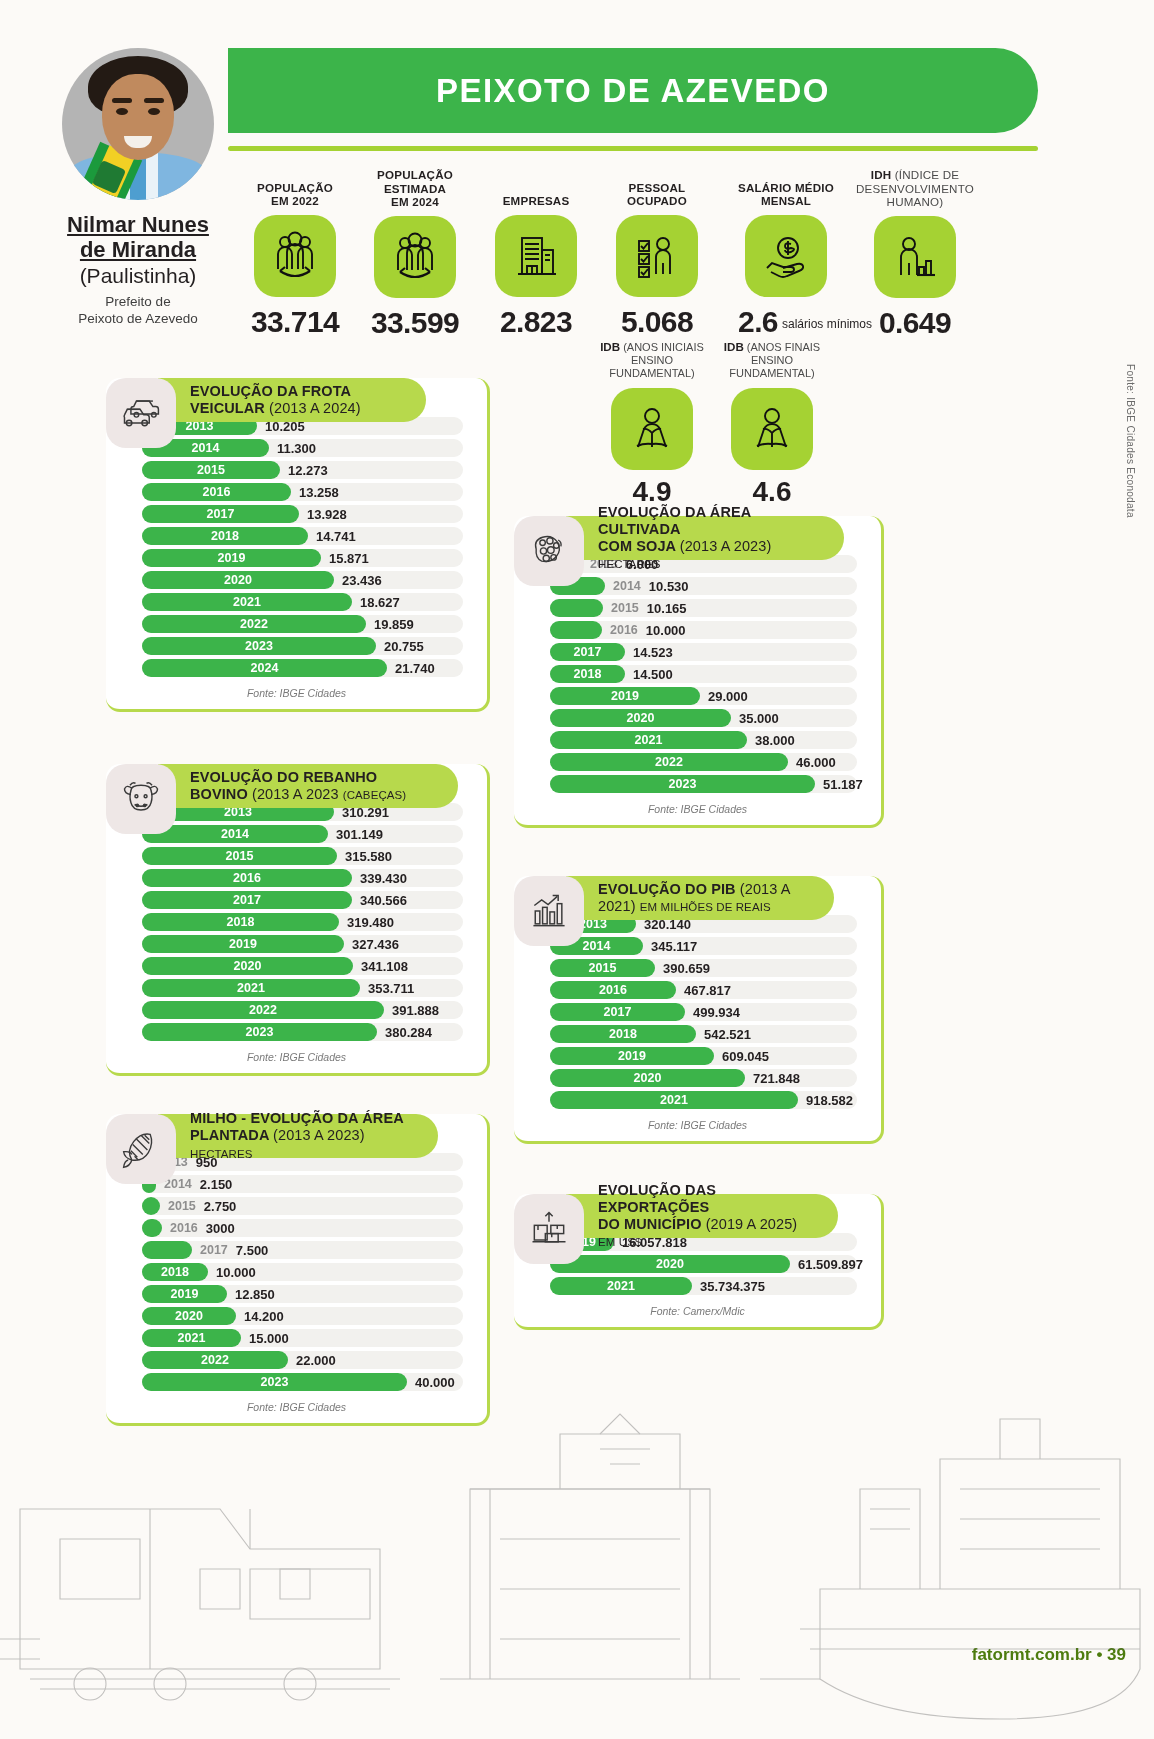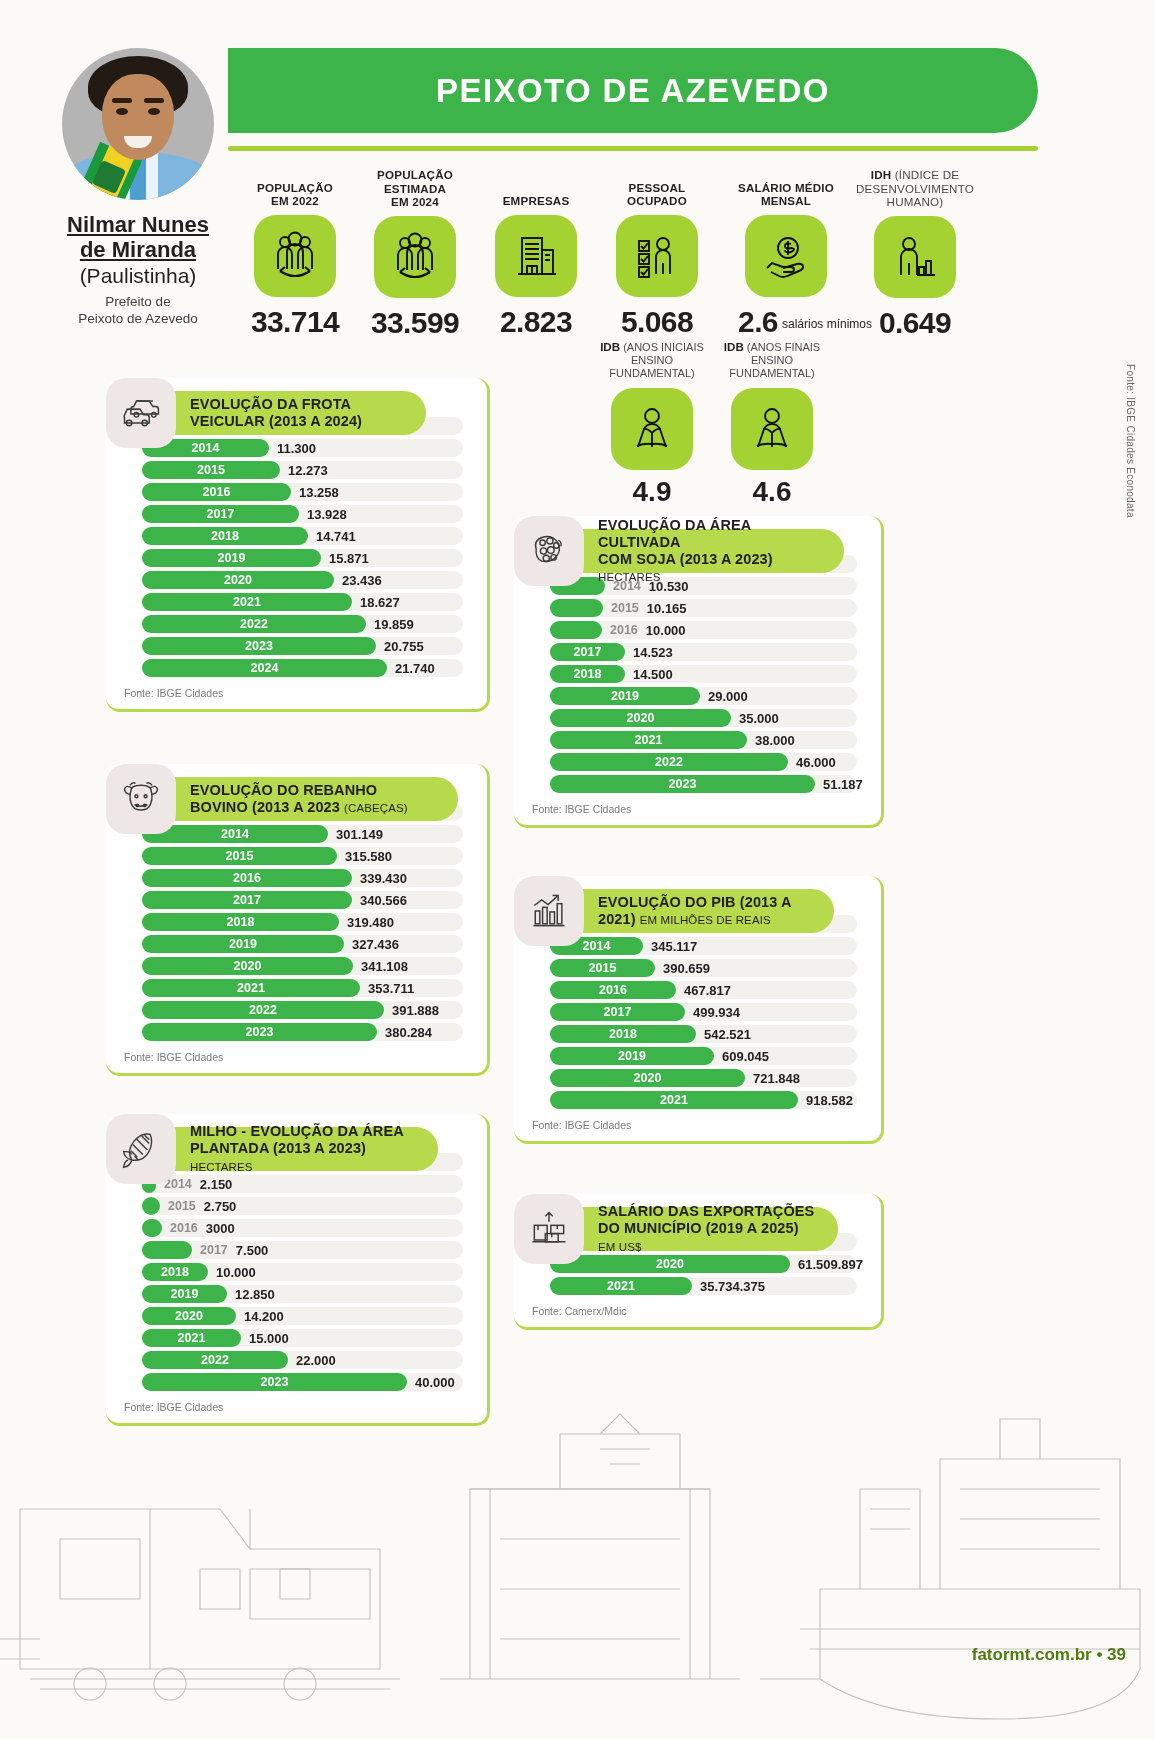--- a/index.html
+++ b/index.html
@@ -76,45 +76,45 @@
     letter-spacing: .3px;
   }
 
   
   .card { position: absolute; }
   .card-body {
     background: #ffffff; border-radius: 14px;
     border-right: 3px solid #b7d94c; border-bottom: 3px solid #b7d94c;
     padding: 34px 18px 6px 18px;
   }
-  .card-head { position: absolute; left: 0; top: 0; display: flex; align-items: center; z-index: 4; }
+  .card-head { position: absolute; left: 0; top: 0; display: flex; z-index: 4; }
   .head-icon {
     width: 70px; height: 70px; border-radius: 20px; background: #eee7e6;
     display: flex; align-items: center; justify-content: center; flex: 0 0 auto; z-index: 3;
   }
   .head-bar {
     background: #b7d94c; height: 44px; border-radius: 0 22px 22px 0;
     margin-left: -18px; padding: 0 22px 0 32px; display: flex; align-items: center;
   }
   .head-bar .ht { font-size: 14.5px; font-weight: bold; line-height: 1.18; letter-spacing: .1px; }
-  .head-bar .ht .thin { font-weight: 700; }
+  .head-bar .ht .thin { font-weight: 400; }
   .head-bar .ht .small { font-weight: 400; font-size: 11.5px; }
 
   .rows { margin-top: 4px; text-align: right; }
   .row { position: relative; height: 20px; margin-bottom: 2px; display: flex; align-items: center; }
   .track { position: absolute; left: 18px; right: 6px; top: 1px; bottom: 1px; background: #f2f1ee; border-radius: 9px; }
   .bar {
     position: relative; height: 18px; background: #3cb44a; border-radius: 9px;
     display: flex; align-items: center; justify-content: center; margin-left: 18px;
     color: #fff; font-size: 12.5px; font-weight: bold; min-width: 10px;
   }
   .bar .yr { position: relative; z-index: 2; white-space: nowrap; }
   .val-out { position: relative; z-index: 2; margin-left: 8px; font-size: 13px; font-weight: bold; white-space: nowrap; }
   .yr-out { position: relative; z-index: 2; margin-left: 8px; font-size: 12.5px; font-weight: bold; color: #8e8e8e; }
-  .src { font-size: 10.5px; color: #7a7a7a; padding: 7px 0 4px; }
+  .src { text-align: center; font-size: 10.5px; color: #7a7a7a; padding: 7px 0 4px; font-style: italic; }
 
   
   .footer { position: absolute; right: 28px; bottom: 74px; font-size: 17px; font-weight: bold; color: #4d7c0f; }
   .bg-art { position: absolute; left: 0; bottom: 0; width: 1154px; height: 400px; opacity: .55; pointer-events: none; }
 
   svg { display: block; }
 </style>
 </head>
 <body>
 
@@ -807,21 +807,21 @@
         <svg width="44" height="44" viewBox="0 0 48 48" fill="none" stroke="#3a3a3a" stroke-width="1.6">
           <path d="M24 16V6M20 10l4-4 4 4"></path>
           <rect x="8" y="20" width="14" height="16"></rect>
           <rect x="26" y="20" width="14" height="9"></rect>
           <rect x="20" y="29" width="14" height="9"></rect>
           <path d="M12 20v5M33 20v4M27 29v4"></path>
           <path d="M6 38h36"></path>
         </svg>
       </div>
       <div class="head-bar" style="width:272px">
-        <div class="ht"><span>SALÁRIO DAS EXPORTAÇÕES</span><br><span>DO MUNICÍPIO</span> <span class="thin">(2019 A 2025)</span> <span class="small">EM US$</span></div>
+        <div class="ht"><span>EVOLUÇÃO DAS EXPORTAÇÕES</span><br><span>DO MUNICÍPIO</span> <span class="thin">(2019 A 2025)</span> <span class="small">EM US$</span></div>
       </div>
     </div>
   </div>
 
 <div class="footer">fatormt.com.br • 39</div>
 
 <svg class="bg-art" viewBox="0 0 1154 400">
   <g fill="none" stroke="#5a5a5a" stroke-width="1.1" opacity=".65">
 
     <path d="M20 330h360v-120H250l-30-40H20z"></path>

